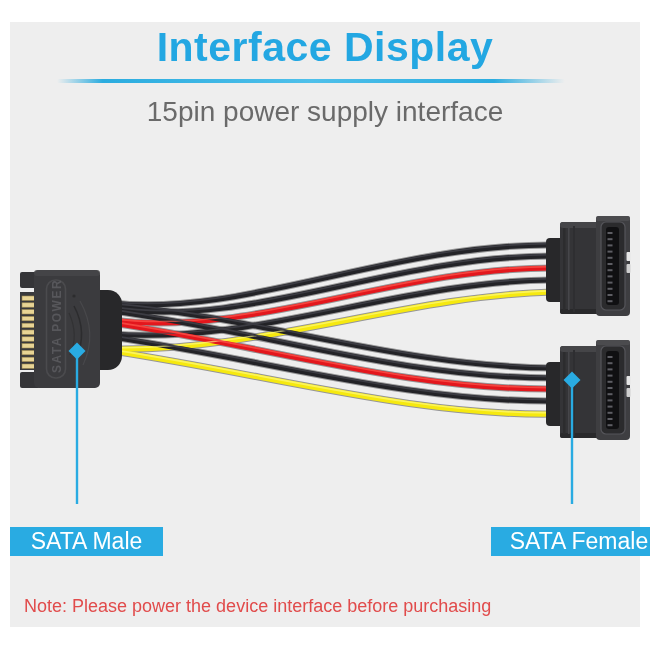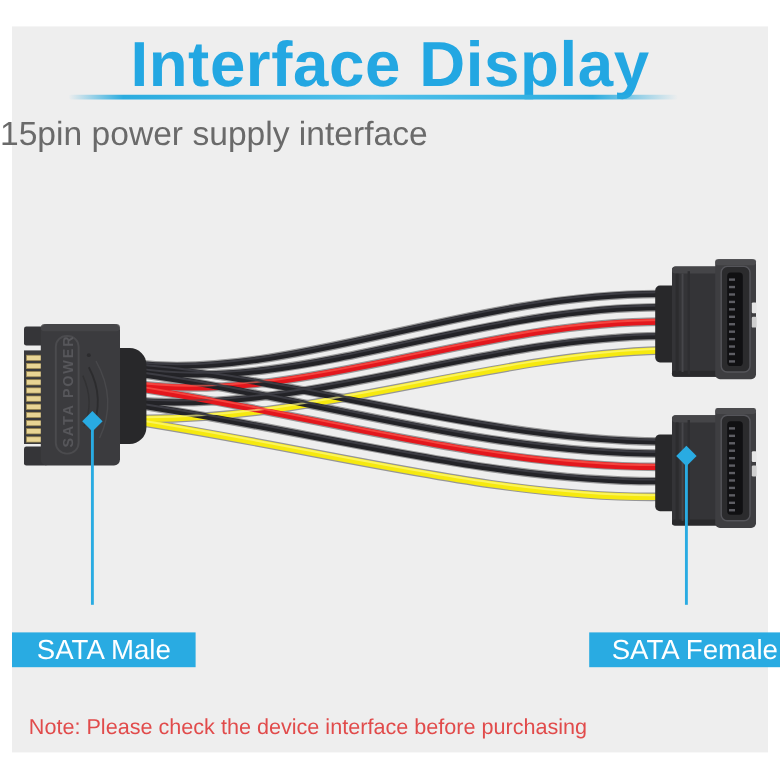--- a/index.html
+++ b/index.html
@@ -6,29 +6,29 @@
   body{
     width:650px;height:650px;position:relative;background:#ffffff;
     font-family:"Liberation Sans", sans-serif;overflow:hidden;
   }
   .panel{
     position:absolute;left:10px;top:22px;width:630px;height:605px;
     background:#eeeeee;
   }
   .title{
     position:absolute;left:0;right:0;top:24px;text-align:center;
-    font-size:53px;font-weight:bold;color:#23a7e2;letter-spacing:0.5px;
+    font-size:41px;font-weight:bold;color:#23a7e2;letter-spacing:0.5px;
   }
   .divider{
     position:absolute;left:57px;top:79px;width:508px;height:4px;border-radius:2px;
     background:linear-gradient(90deg, rgba(41,171,226,0) 0%, #2bacdf 9%,
       #4fc0ea 50%, #2bacdf 86%, rgba(41,171,226,0) 100%);
   }
   .subtitle{
-    position:absolute;left:0;right:0;top:96px;text-align:left;
+    position:absolute;left:0;right:0;top:96px;text-align:center;
     font-size:28px;color:#6a6a6a;
   }
   .product-svg{position:absolute;left:0;top:0;width:650px;height:650px;}
   .callout-label{
     position:absolute;top:504px;height:29px;line-height:29px;
     background:#29abe2;color:#ffffff;font-size:23px;text-align:center;margin-top:23px;
   }
   .label-male{left:10px;width:153px;}
   .label-female{left:491px;width:176px;}
   .note{
@@ -168,13 +168,13 @@
   </g>
   <g>
     <line x1="572" y1="385" x2="572" y2="504" stroke="#29abe2" stroke-width="2.4"></line>
     <path d="M572,371.5 L580.5,380 L572,388.5 L563.5,380 Z" fill="#29abe2"></path>
   </g>
 </svg>
 
 <div class="callout-label label-male">SATA Male</div>
 <div class="callout-label label-female">SATA Female</div>
 
-<div class="note">Note: Please check the device interface before purchasing</div>
+<div class="note">Note: Please power the device interface before purchasing</div>
 
 </body></html>

